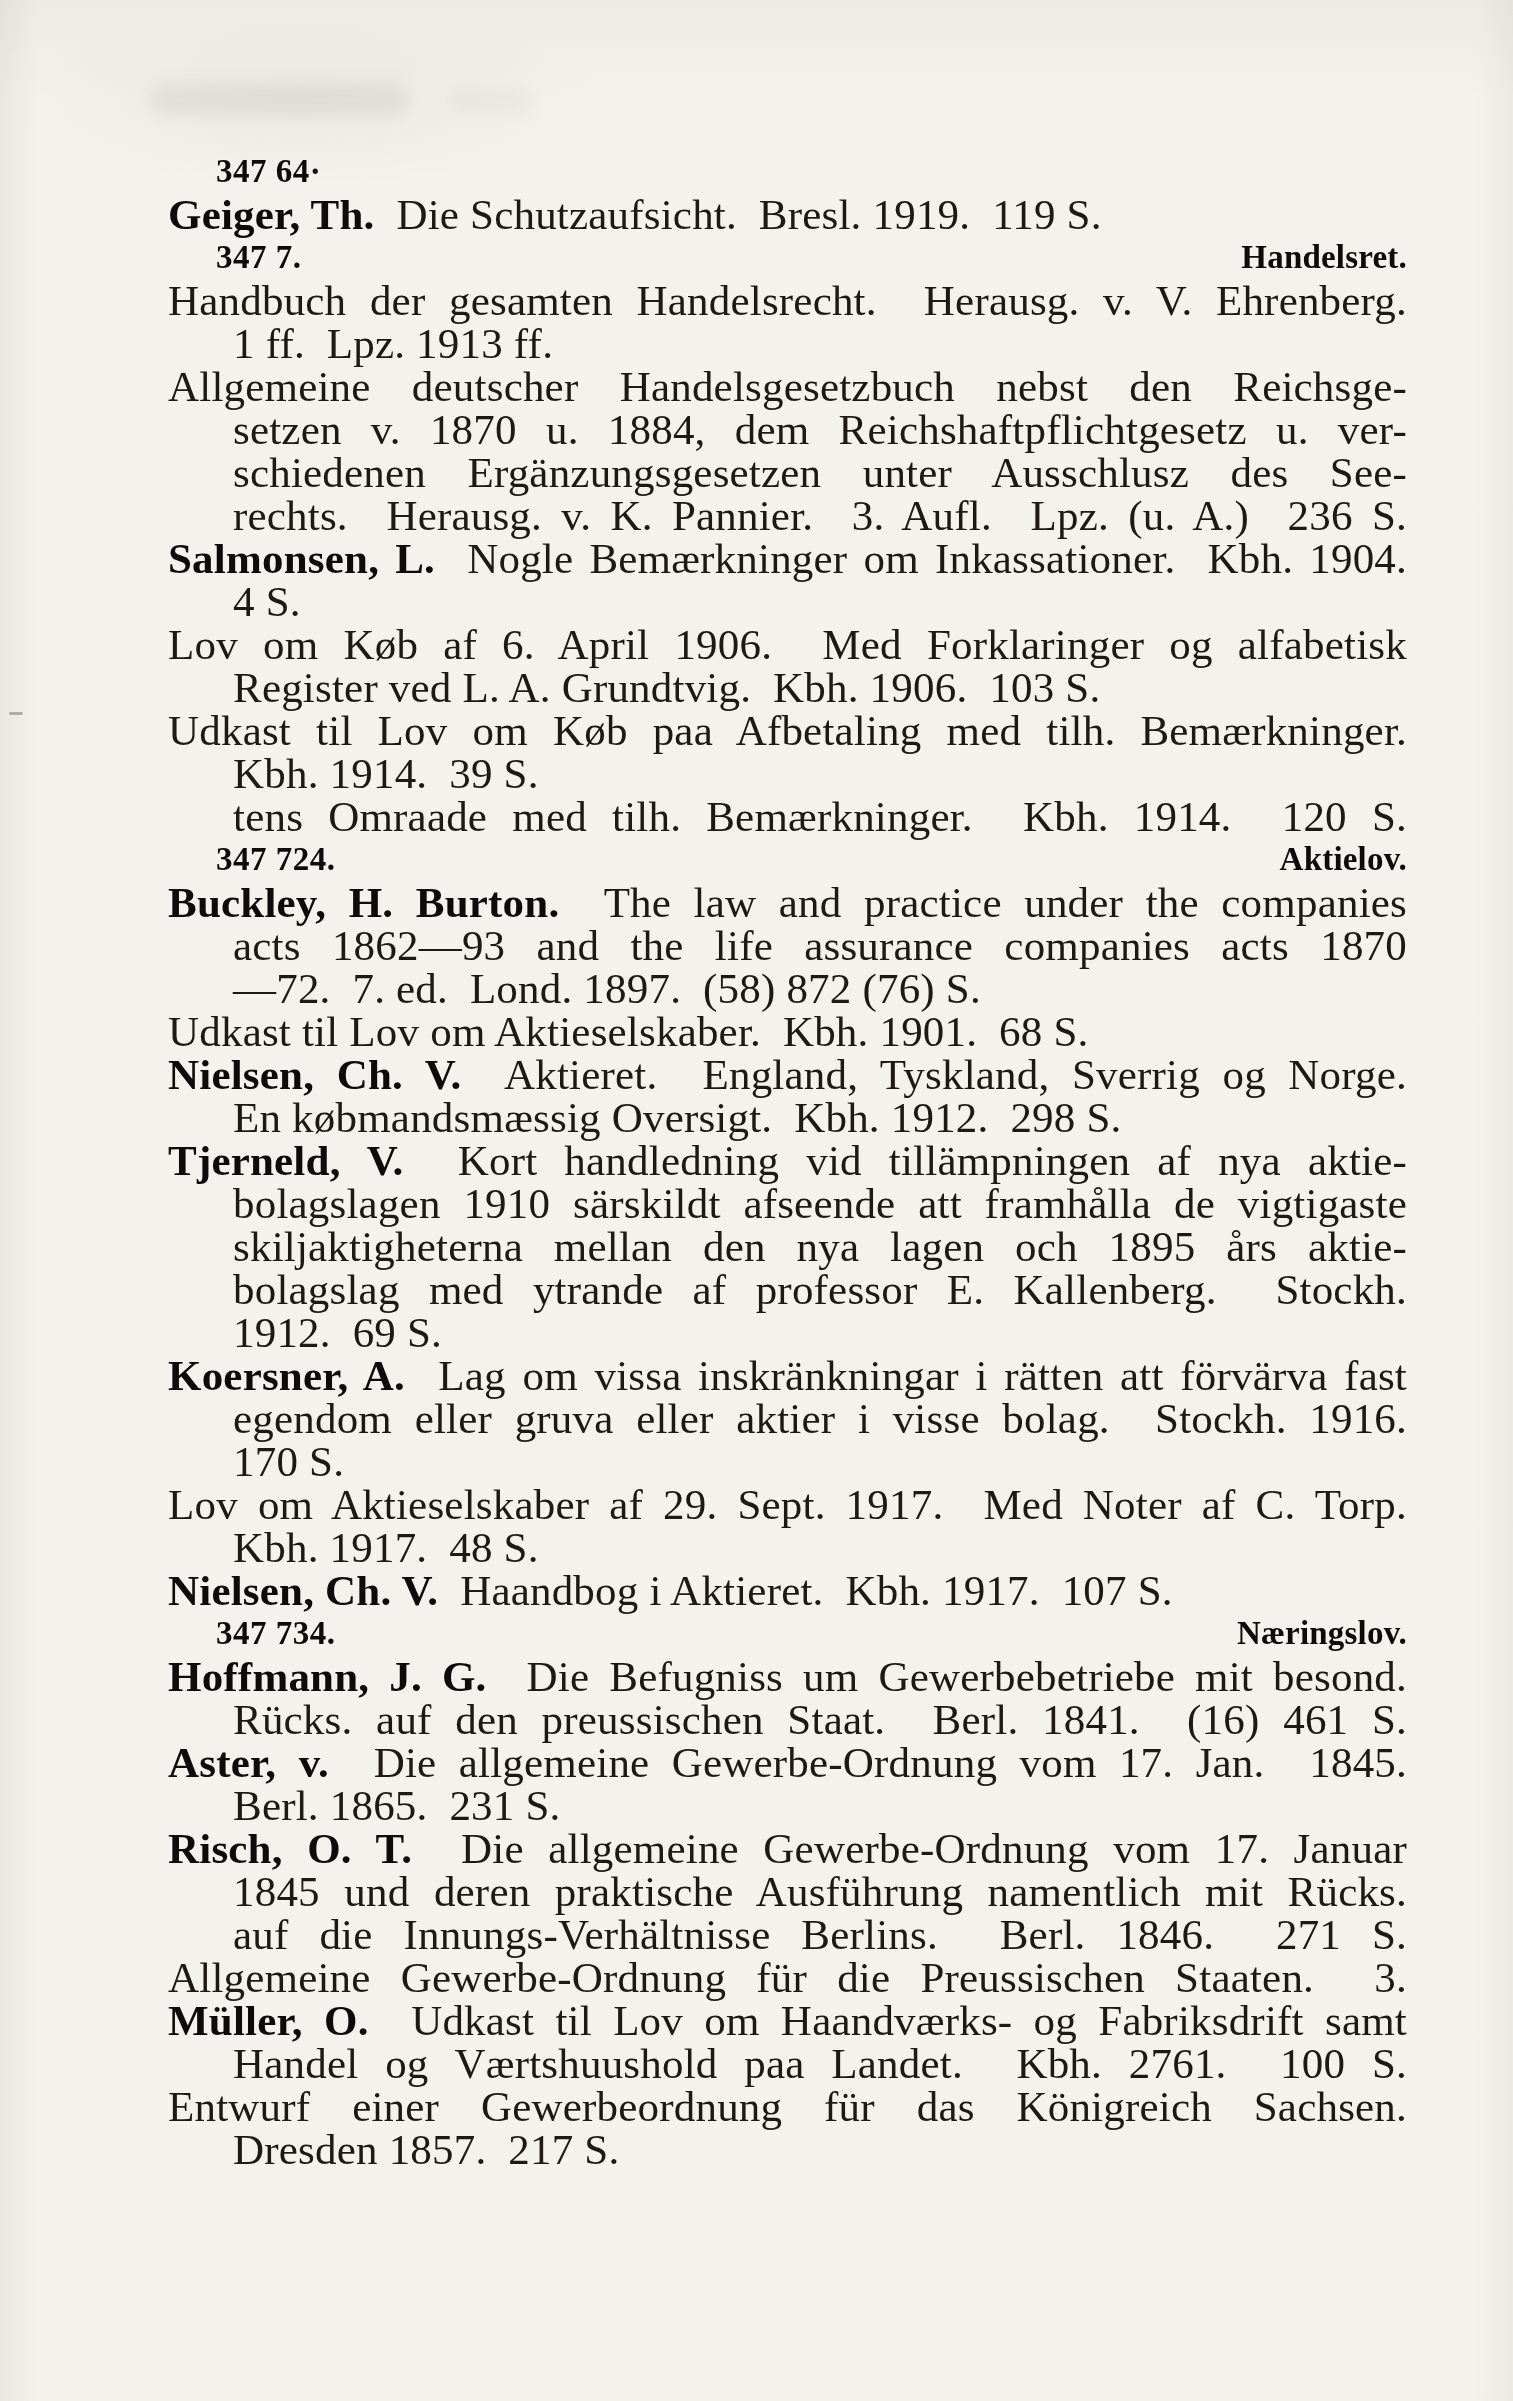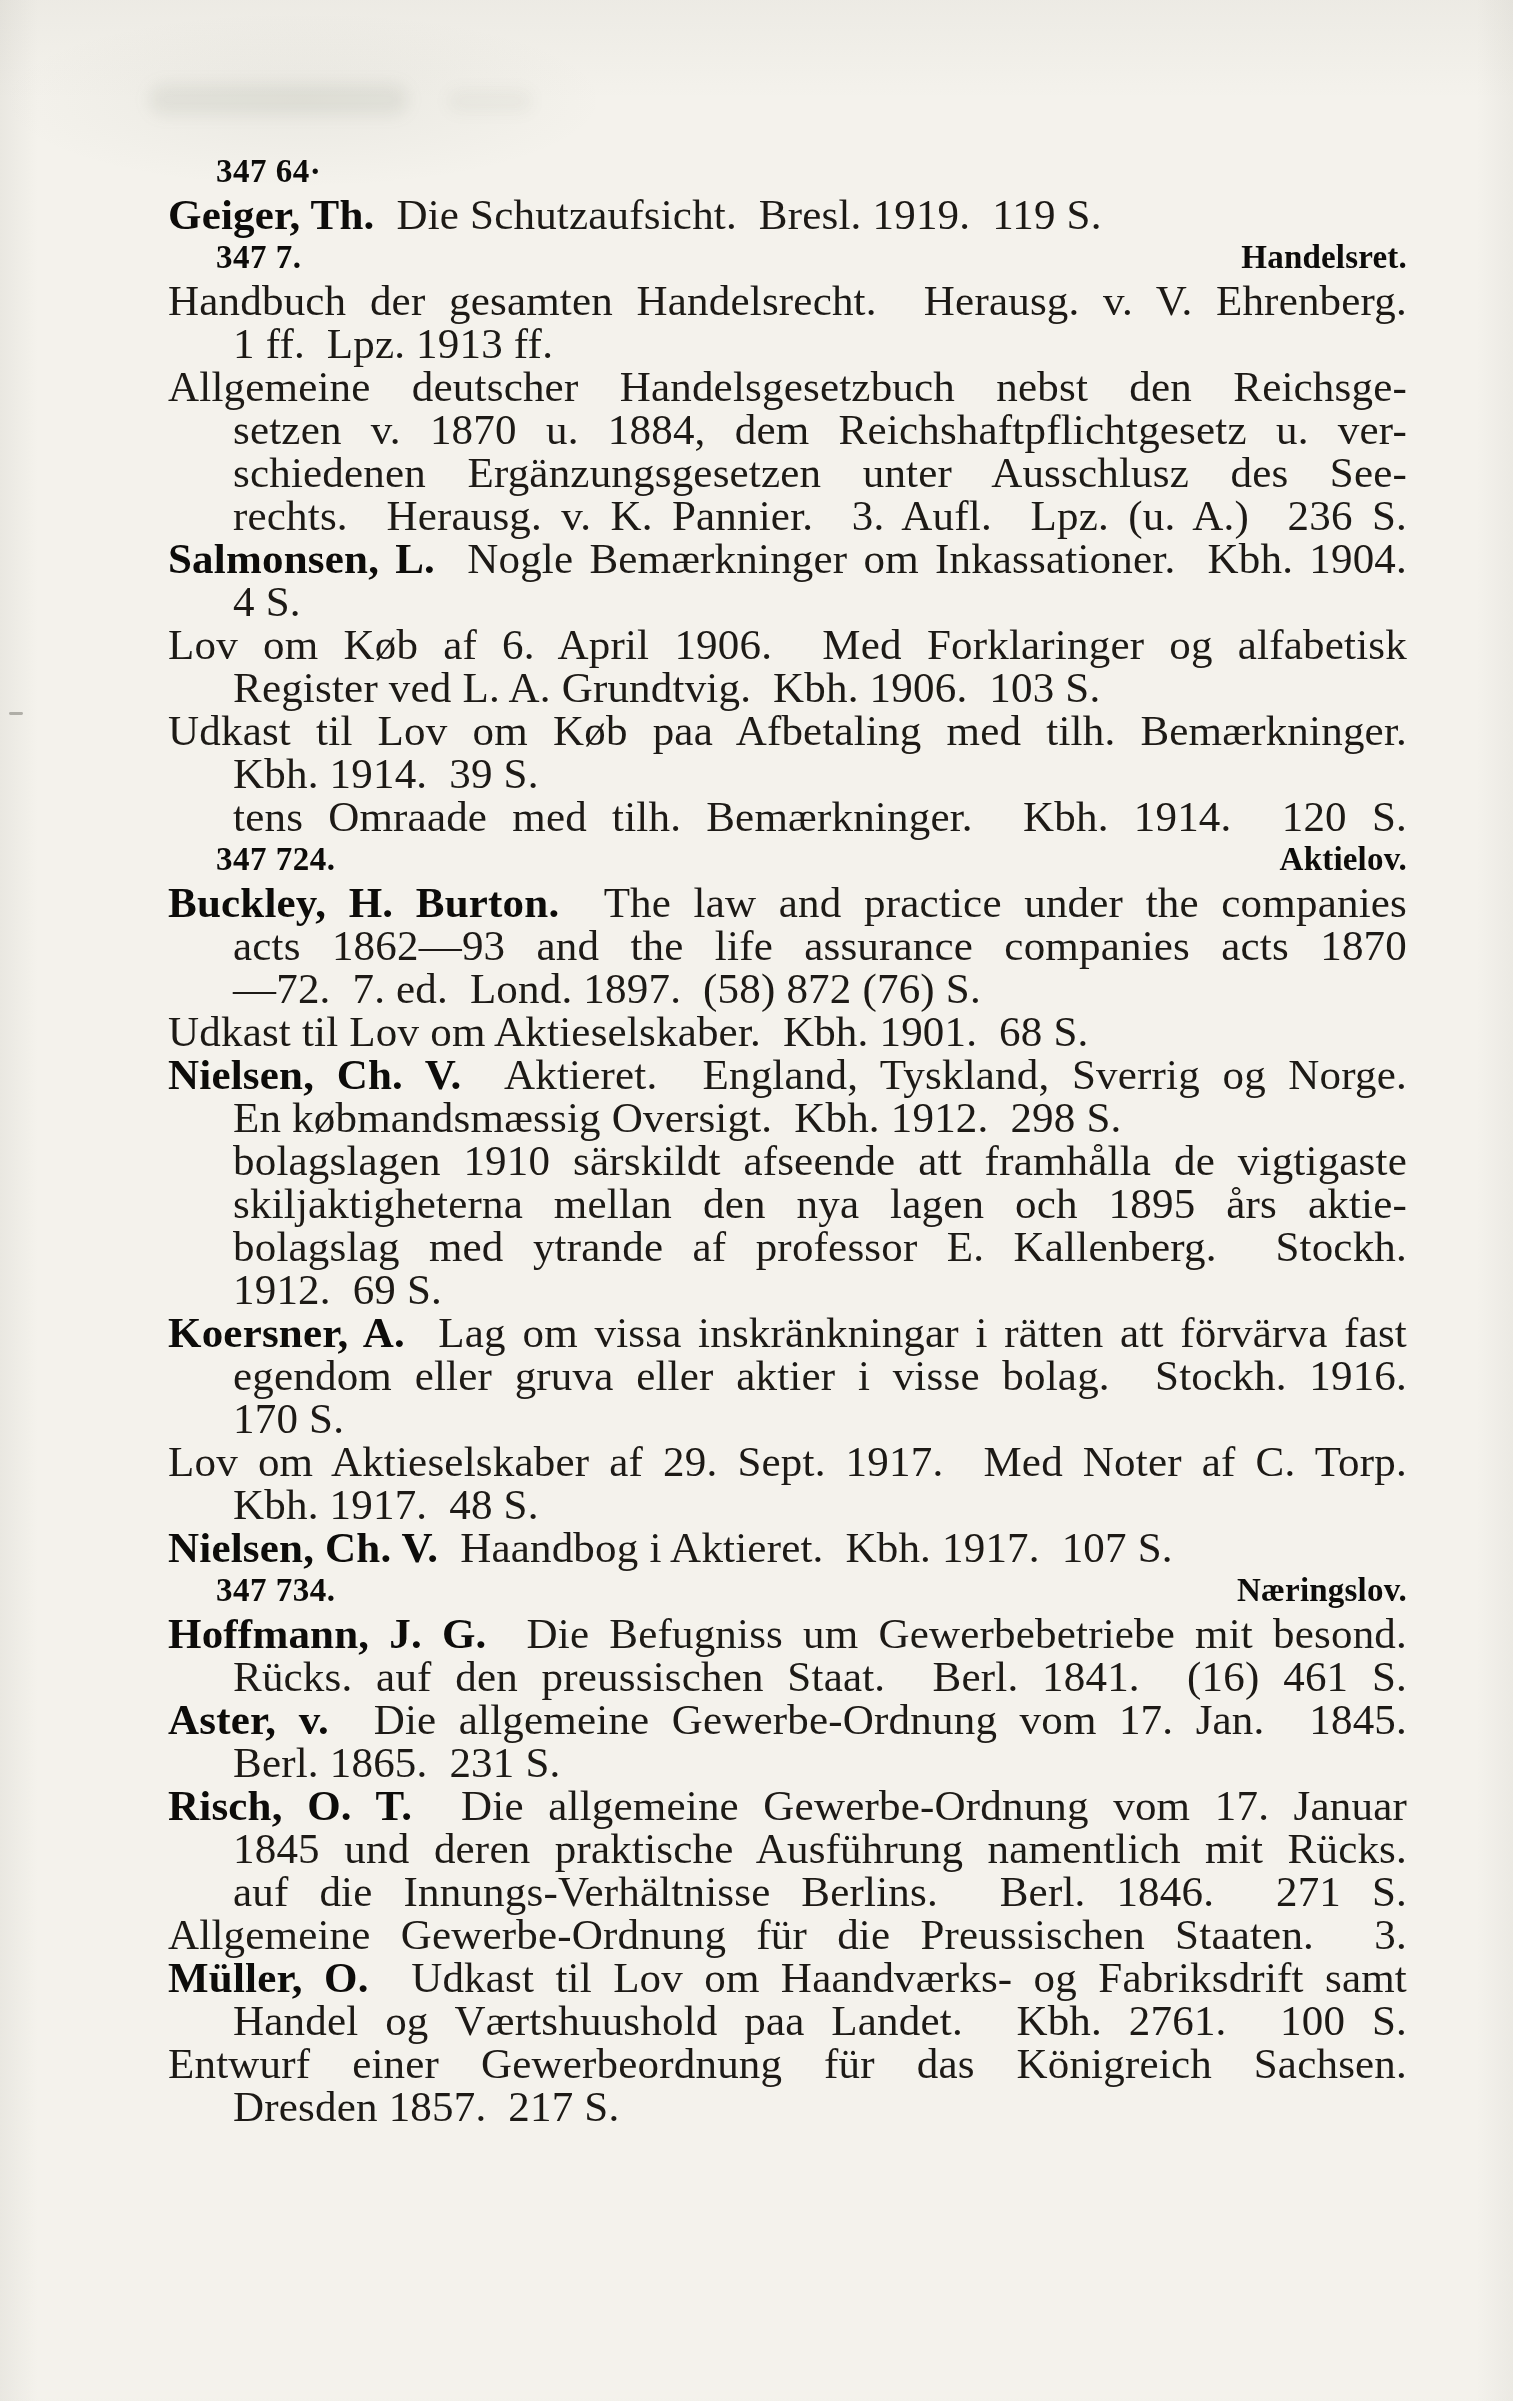--- a/index.html
+++ b/index.html
@@ -133,20 +133,21 @@
         <div class="line indent"><span>—72.  7. ed.  Lond. 1897.  (58) 872 (76) S.</span></div>
       </div>
       <div class="entry">
         <div class="line"><span>Udkast til Lov om Aktieselskaber.  Kbh. 1901.  68 S.</span></div>
       </div>
       <div class="entry">
         <div class="line just"><b class="author">Nielsen, Ch. V.</b>  <span>Aktieret.  England, Tyskland, Sverrig og Norge.</span></div>
         <div class="line indent"><span>En købmandsmæssig Oversigt.  Kbh. 1912.  298 S.</span></div>
       </div>
       <div class="entry">
+        <div class="line just"><b class="author">Tjerneld, V.</b>  <span>Kort handledning vid tillämpningen af nya aktie-</span></div>
         <div class="line indent just"><span>bolagslagen 1910 särskildt afseende att framhålla de vigtigaste</span></div>
         <div class="line indent just"><span>skiljaktigheterna mellan den nya lagen och 1895 års aktie-</span></div>
         <div class="line indent just"><span>bolagslag med ytrande af professor E. Kallenberg.  Stockh.</span></div>
         <div class="line indent"><span>1912.  69 S.</span></div>
       </div>
       <div class="entry">
         <div class="line just"><b class="author">Koersner, A.</b>  <span>Lag om vissa inskränkningar i rätten att förvärva fast</span></div>
         <div class="line indent just"><span>egendom eller gruva eller aktier i visse bolag.  Stockh. 1916.</span></div>
         <div class="line indent"><span>170 S.</span></div>
       </div>

